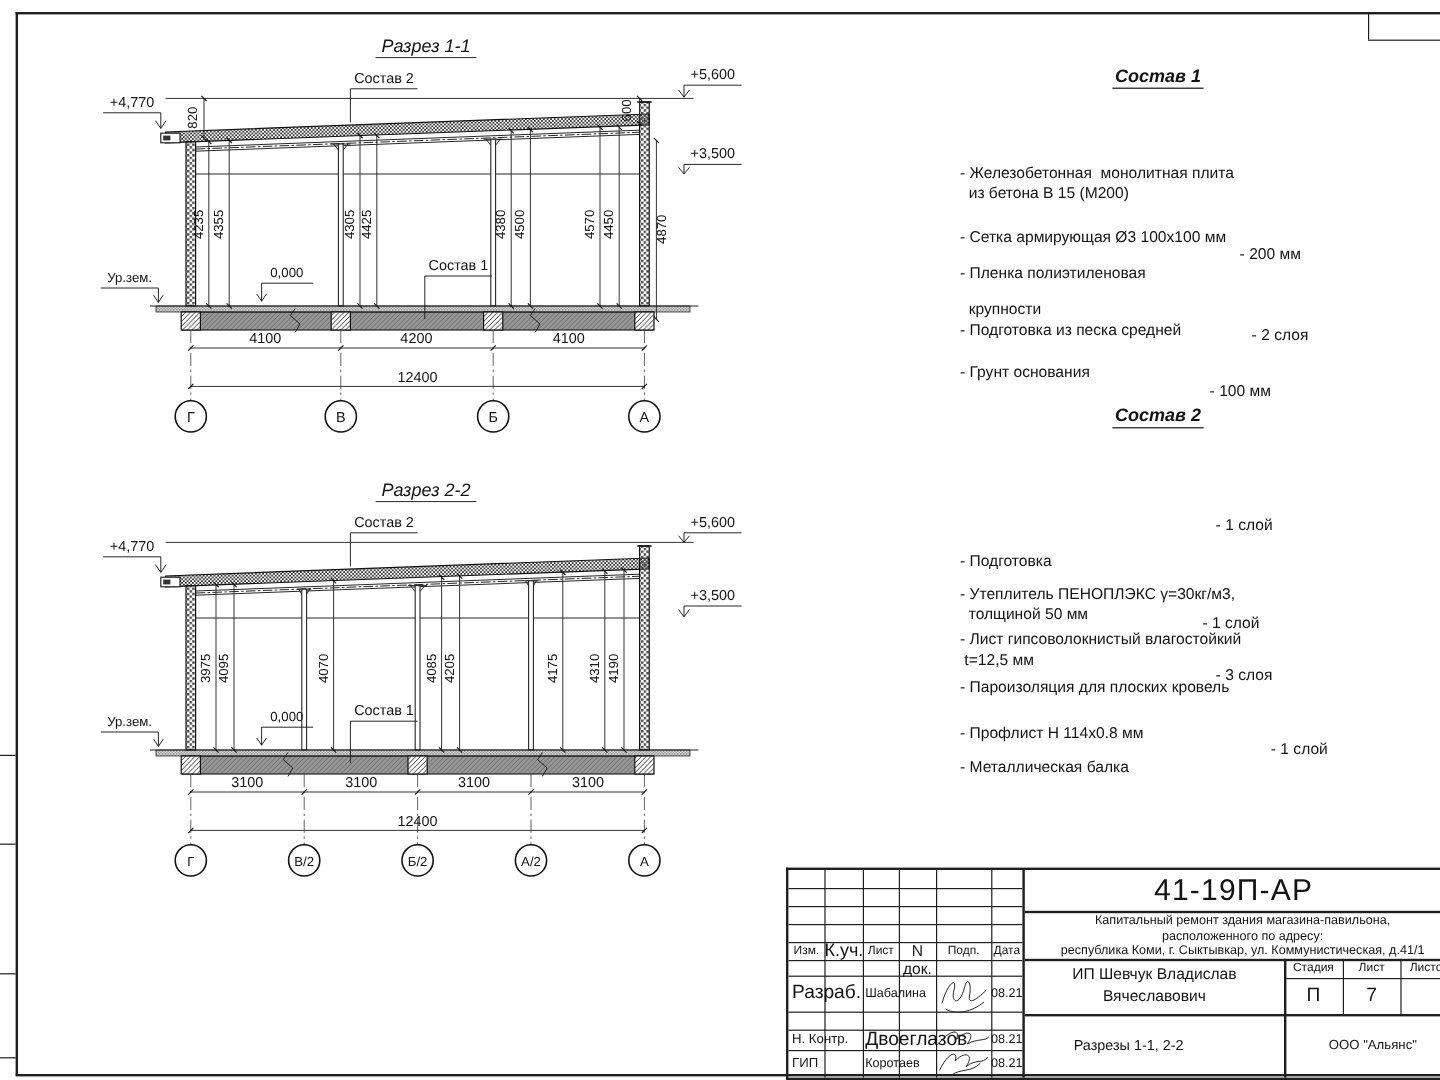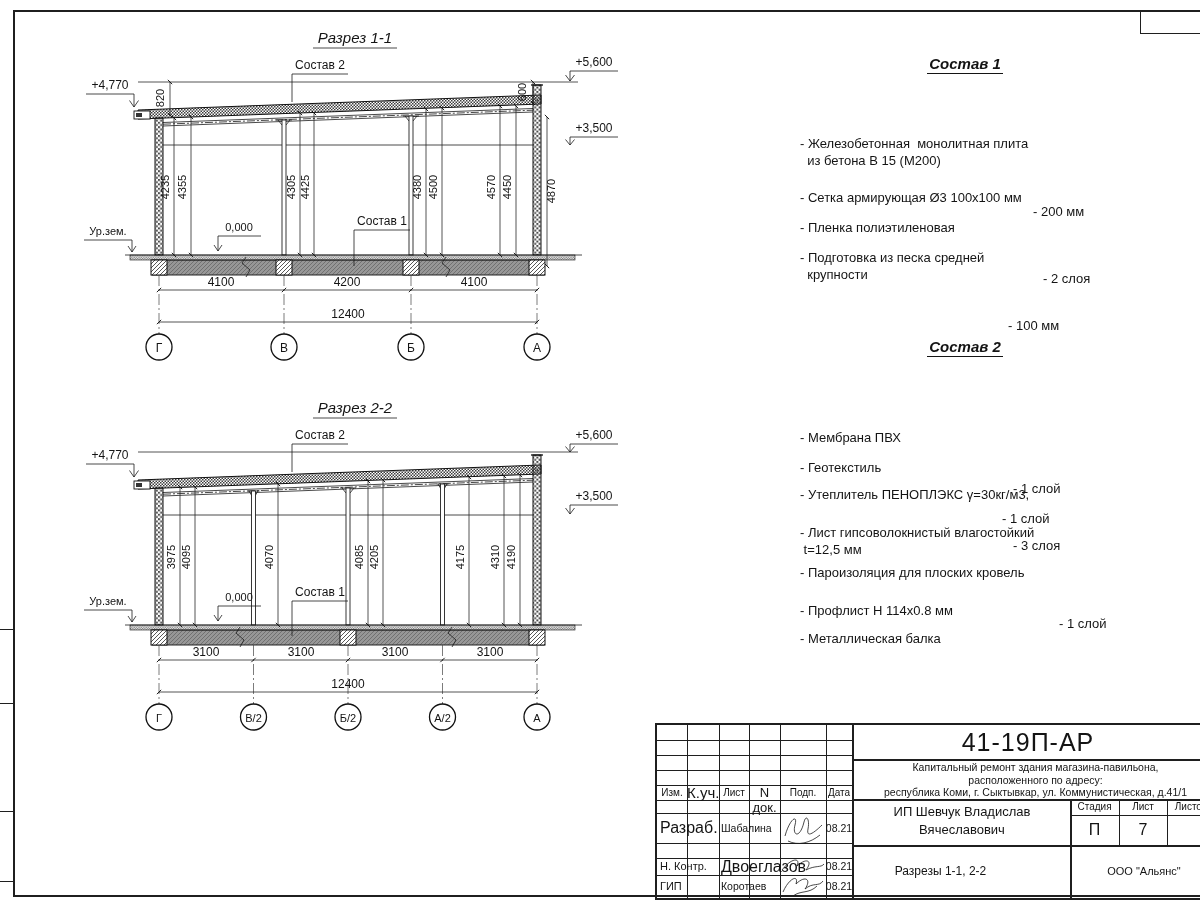--- a/index.html
+++ b/index.html
@@ -385,37 +385,39 @@
     <span class="qty" style="left:233px">- 200 мм</span>
   </div>
   <div class="item" style="top:100px">
     <div>- Сетка армирующая Ø3 100х100 мм</div>
   </div>
   <div class="item" style="top:130px">
     <div>- Пленка полиэтиленовая</div>
     <span class="qty" style="left:243px">- 2 слоя</span>
   </div>
   <div class="item" style="top:160px">
-    <div>- Подготовка из песка средней</div><div>  крупности</div>
+    <div>  крупности</div><div>- Подготовка из песка средней</div>
     <span class="qty" style="left:208px">- 100 мм</span>
+  </div>
+  <div class="item" style="top:212px">
+    <div>- Грунт основания</div>
   </div>
 </div>
 
 <div class="spec" style="left:800px;top:330px;height:300px">
   <h3 style="margin-top:8px"><span>Состав 2</span></h3>
   <div class="item" style="top:65px">
-    <div>- Мембрана ПВХ</div>
     <span class="qty" style="left:213px">- 1 слой</span>
   </div>
   <div class="item" style="top:95px">
-    <div>- Геотекстиль</div>
+    <div>- Подготовка</div>
     <span class="qty" style="left:202px">- 1 слой</span>
   </div>
   <div class="item" style="top:122px">
-    <div>- Утеплитель ПЕНОПЛЭКС γ=30кг/м3,</div>
+    <div>- Утеплитель ПЕНОПЛЭКС γ=30кг/м3,</div><div>  толщиной 50 мм</div>
     <span class="qty" style="left:213px">- 3 слоя</span>
   </div>
   <div class="item" style="top:160px">
     <div>- Лист гипсоволокнистый влагостойкий</div><div> t=12,5 мм</div>
   </div>
   <div class="item" style="top:200px">
     <div>- Пароизоляция для плоских кровель</div>
     <span class="qty" style="left:259px">- 1 слой</span>
   </div>
   <div class="item" style="top:238px">

